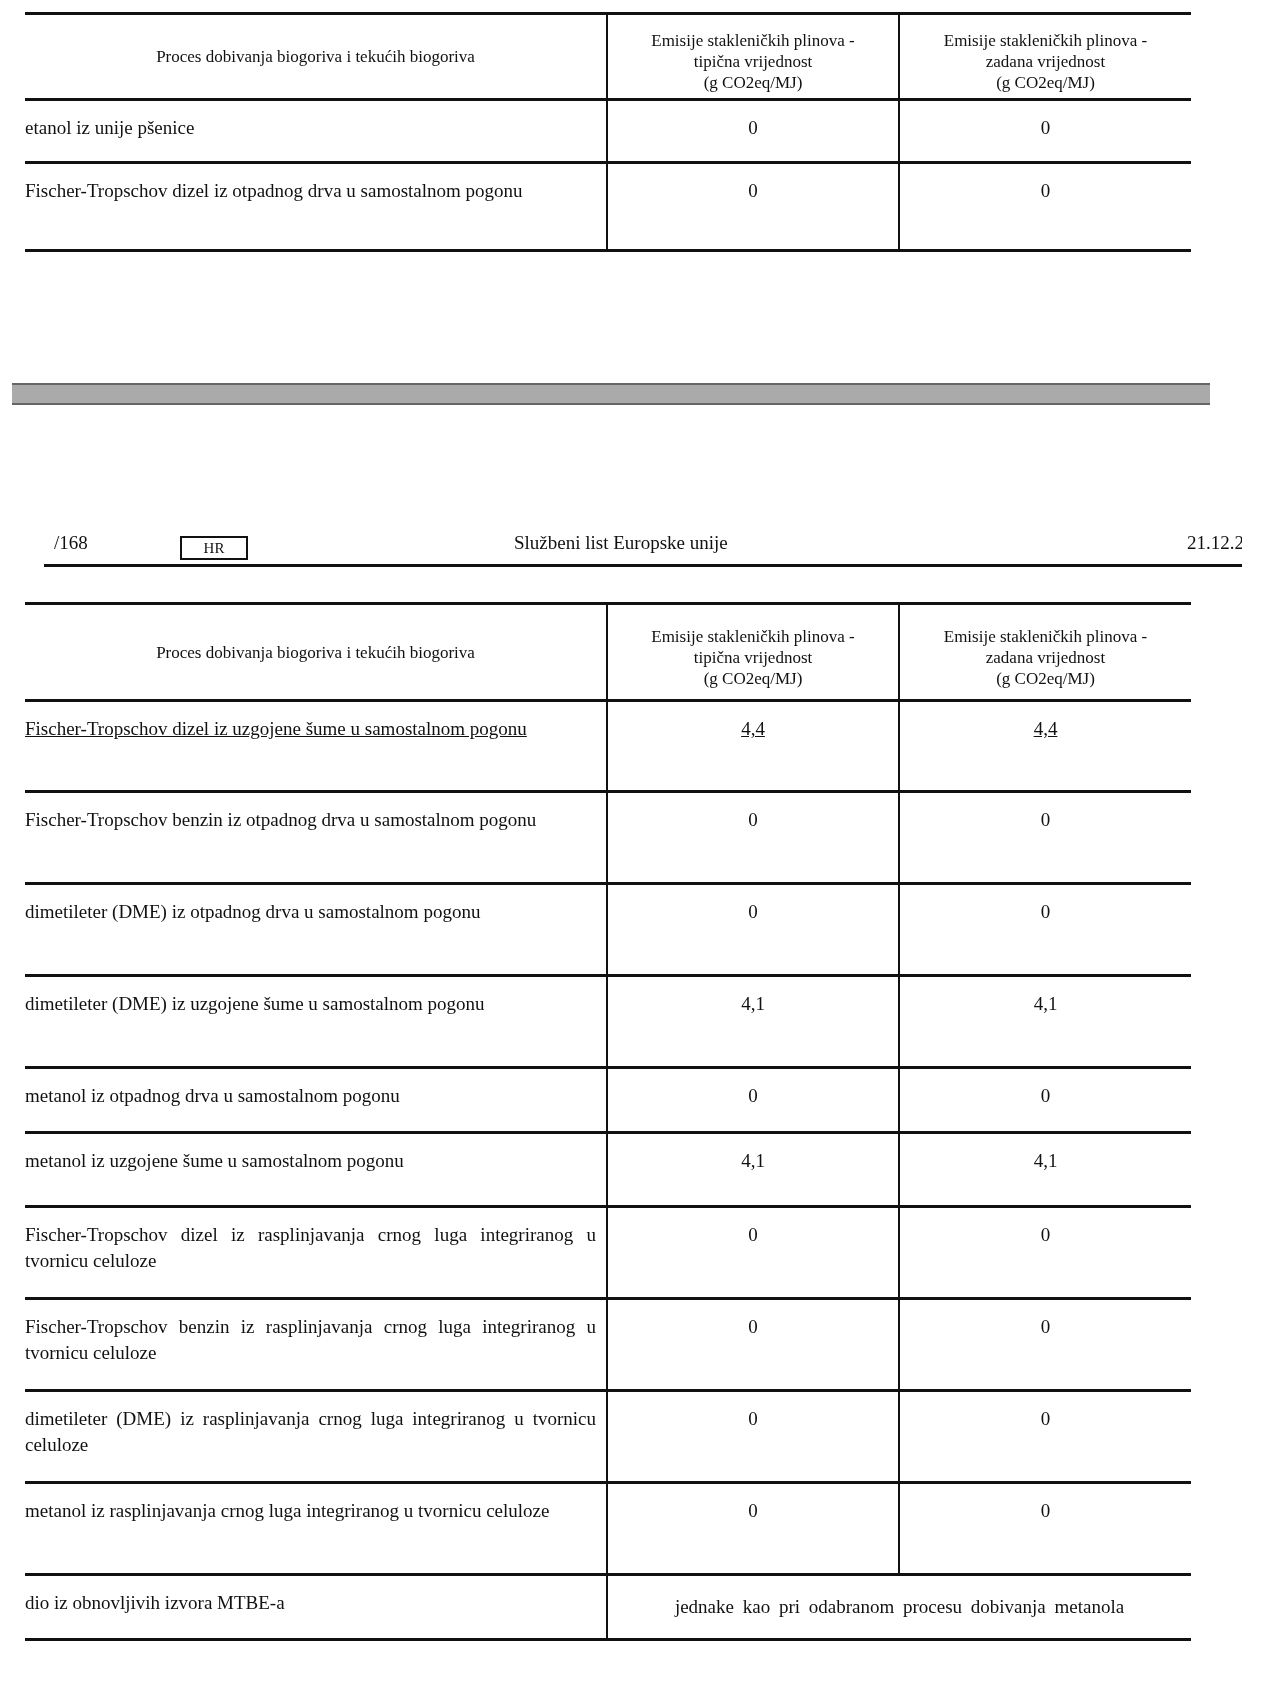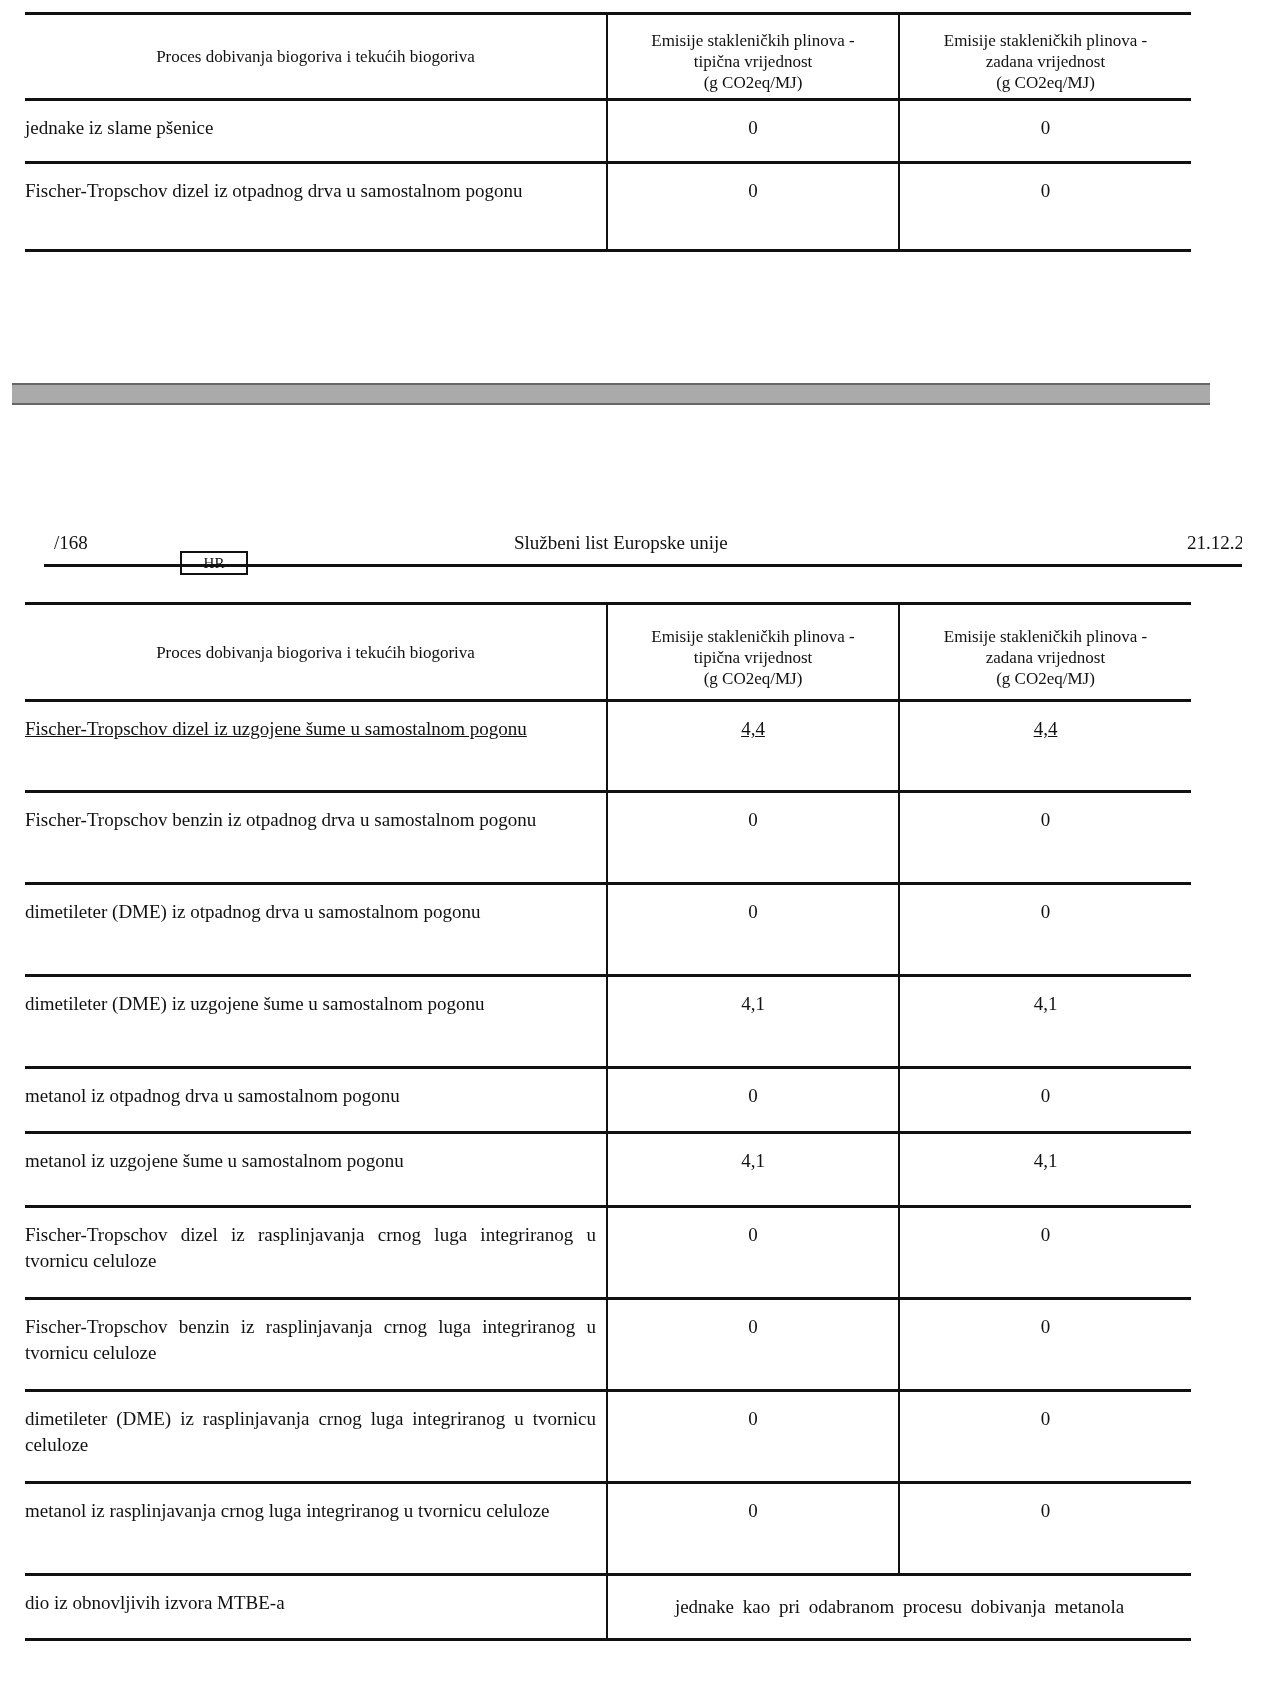--- a/index.html
+++ b/index.html
@@ -43,21 +43,21 @@
   }
 
   .page-header {
     position: absolute; left: 0; top: 528px; width: 1198px; height: 36px;
     border-bottom: 3px solid #111;
     font-size: 19px;
     margin-left: 44px;
   }
   .page-header .pg { position: absolute; left: 10px; top: 4px; }
   .page-header .lang {
-    position: absolute; left: 136px; top: 23px; width: 64px; height: 20px;
+    position: absolute; left: 136px; top: 8px; width: 64px; height: 20px;
     border: 2px solid #111; text-align: center; font-size: 15px; line-height: 20px;
   }
   .page-header .journal { position: absolute; left: 470px; top: 4px; }
   .page-header .date { position: absolute; left: 1143px; top: 4px; width: 55px; overflow: hidden; white-space: nowrap; }
 
   #bottom-table { top: 602px; }
   #bottom-table thead tr { height: 97px; }
   .h91 { height: 91px; text-decoration: underline; }
   .h92 { height: 92px; }
   .h65 { height: 65px; margin-left: 24px; }
@@ -83,21 +83,21 @@
       </th>
       <th class="emis">
         <span>Emisije stakleničkih plinova -</span><br>
         <span>zadana vrijednost</span><br>
         <span>(g CO2eq/MJ)</span>
       </th>
     </tr>
   </thead>
   <tbody>
     <tr class="r1">
-      <td class="proc">jednake iz slame pšenice</td>
+      <td class="proc">etanol iz unije pšenice</td>
       <td class="val">0</td>
       <td class="val">0</td>
     </tr>
     <tr class="r2">
       <td class="proc">Fischer-Tropschov dizel iz otpadnog drva u samostalnom pogonu</td>
       <td class="val">0</td>
       <td class="val">0</td>
     </tr>
   </tbody>
 </table>

